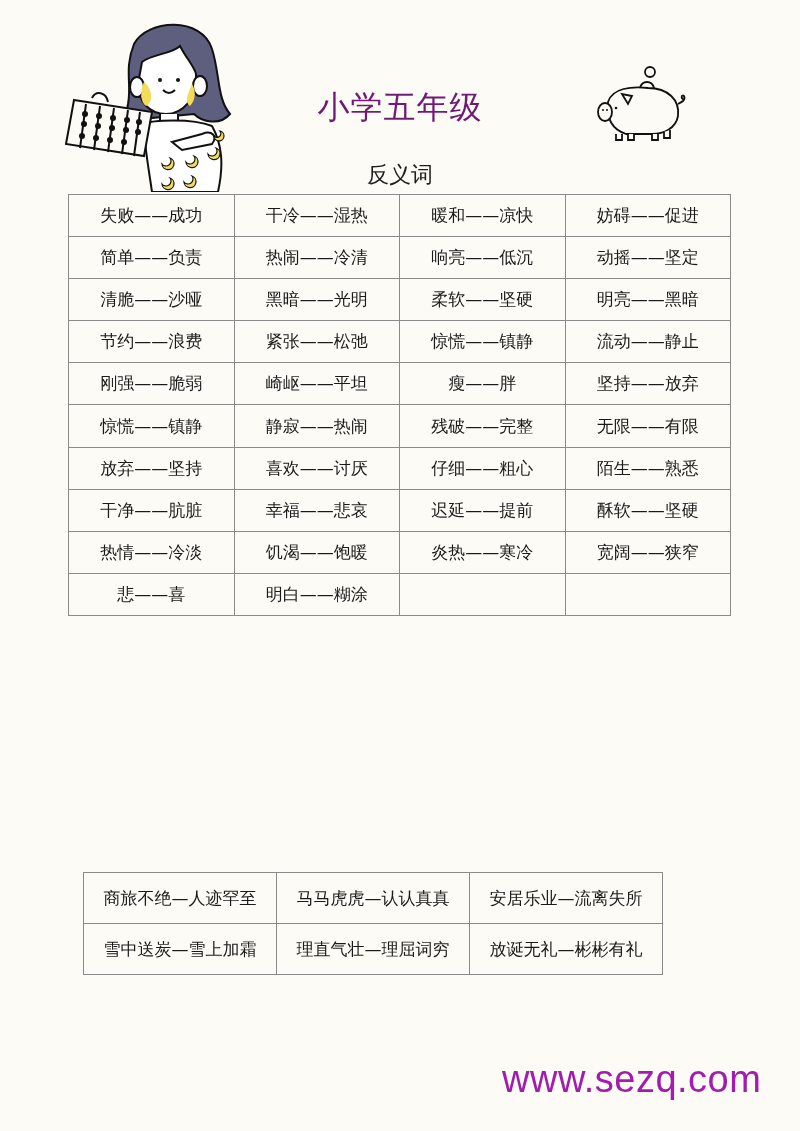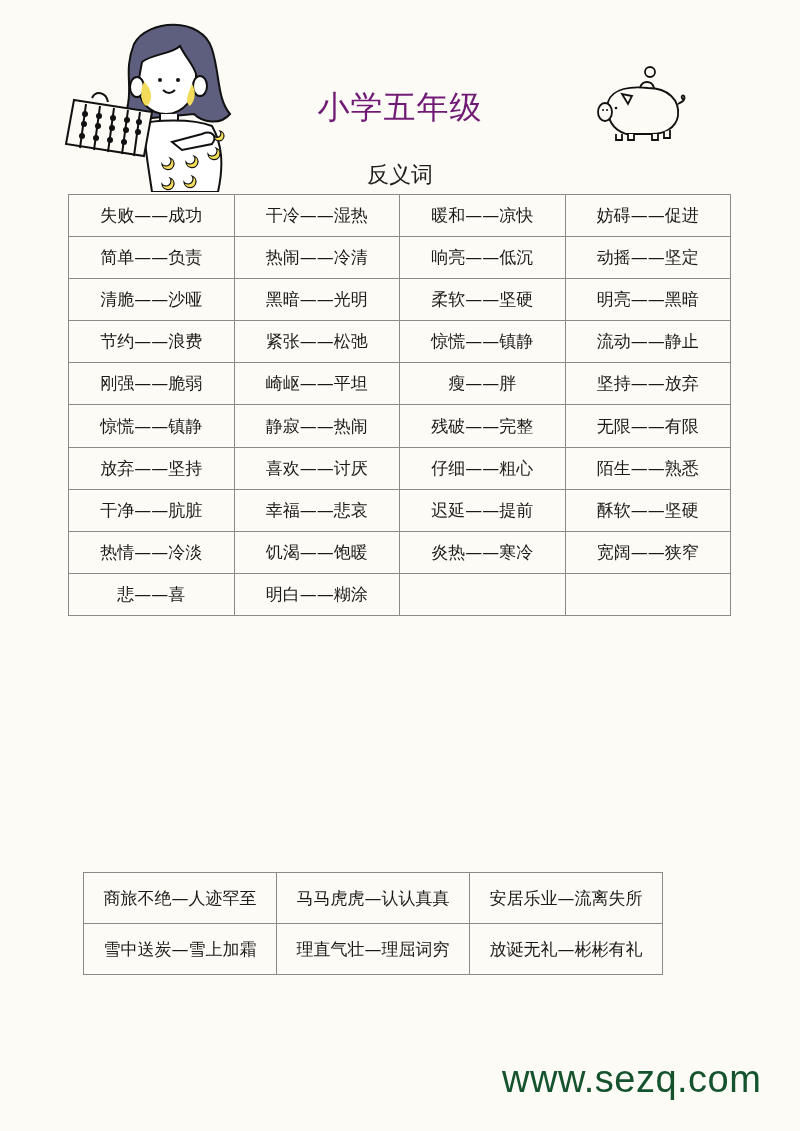--- a/index.html
+++ b/index.html
@@ -18,21 +18,21 @@
     position: absolute; left: 340px; top: 160px; width: 120px; text-align: center;
     font-size: 22px; color: #1d1d1d; font-family: Liberation Mono, monospace;
   }
   table { border-collapse: collapse; position: absolute; table-layout: fixed; }
   td { border: 1.5px solid #8a8a8a; text-align: center; padding: 0; }
   .t1 { left: 68px; top: 194px; width: 663px; }
   .t1 td { height: 41.1px; font-size: 17px; width: 25%; }
   .t2 { left: 75px; top: 872px; width: 580px; margin-left: 8px; }
   .t2 td { height: 50px; font-size: 17px; width: 33.33%; }
   .watermark {
-    position: absolute; left: 502px; top: 1058px; font-size: 38px; color: #14532d;
+    position: absolute; left: 502px; top: 1058px; font-size: 38px; color: #a21caf;
     font-family: "Liberation Sans", sans-serif; letter-spacing: 0.5px;
   }
 </style>
 </head>
 <body>
 
 <svg class="girl" viewBox="0 0 180 178">
 
   <path d="M72 30 C85 5,140 2,150 35 C158 60,155 85,168 100 C158 112,140 108,132 100 L90 104 C80 110,62 104,66 90 C70 70,62 55,72 30Z" fill="#5e5e7e" stroke="#111" stroke-width="2"></path>
 

